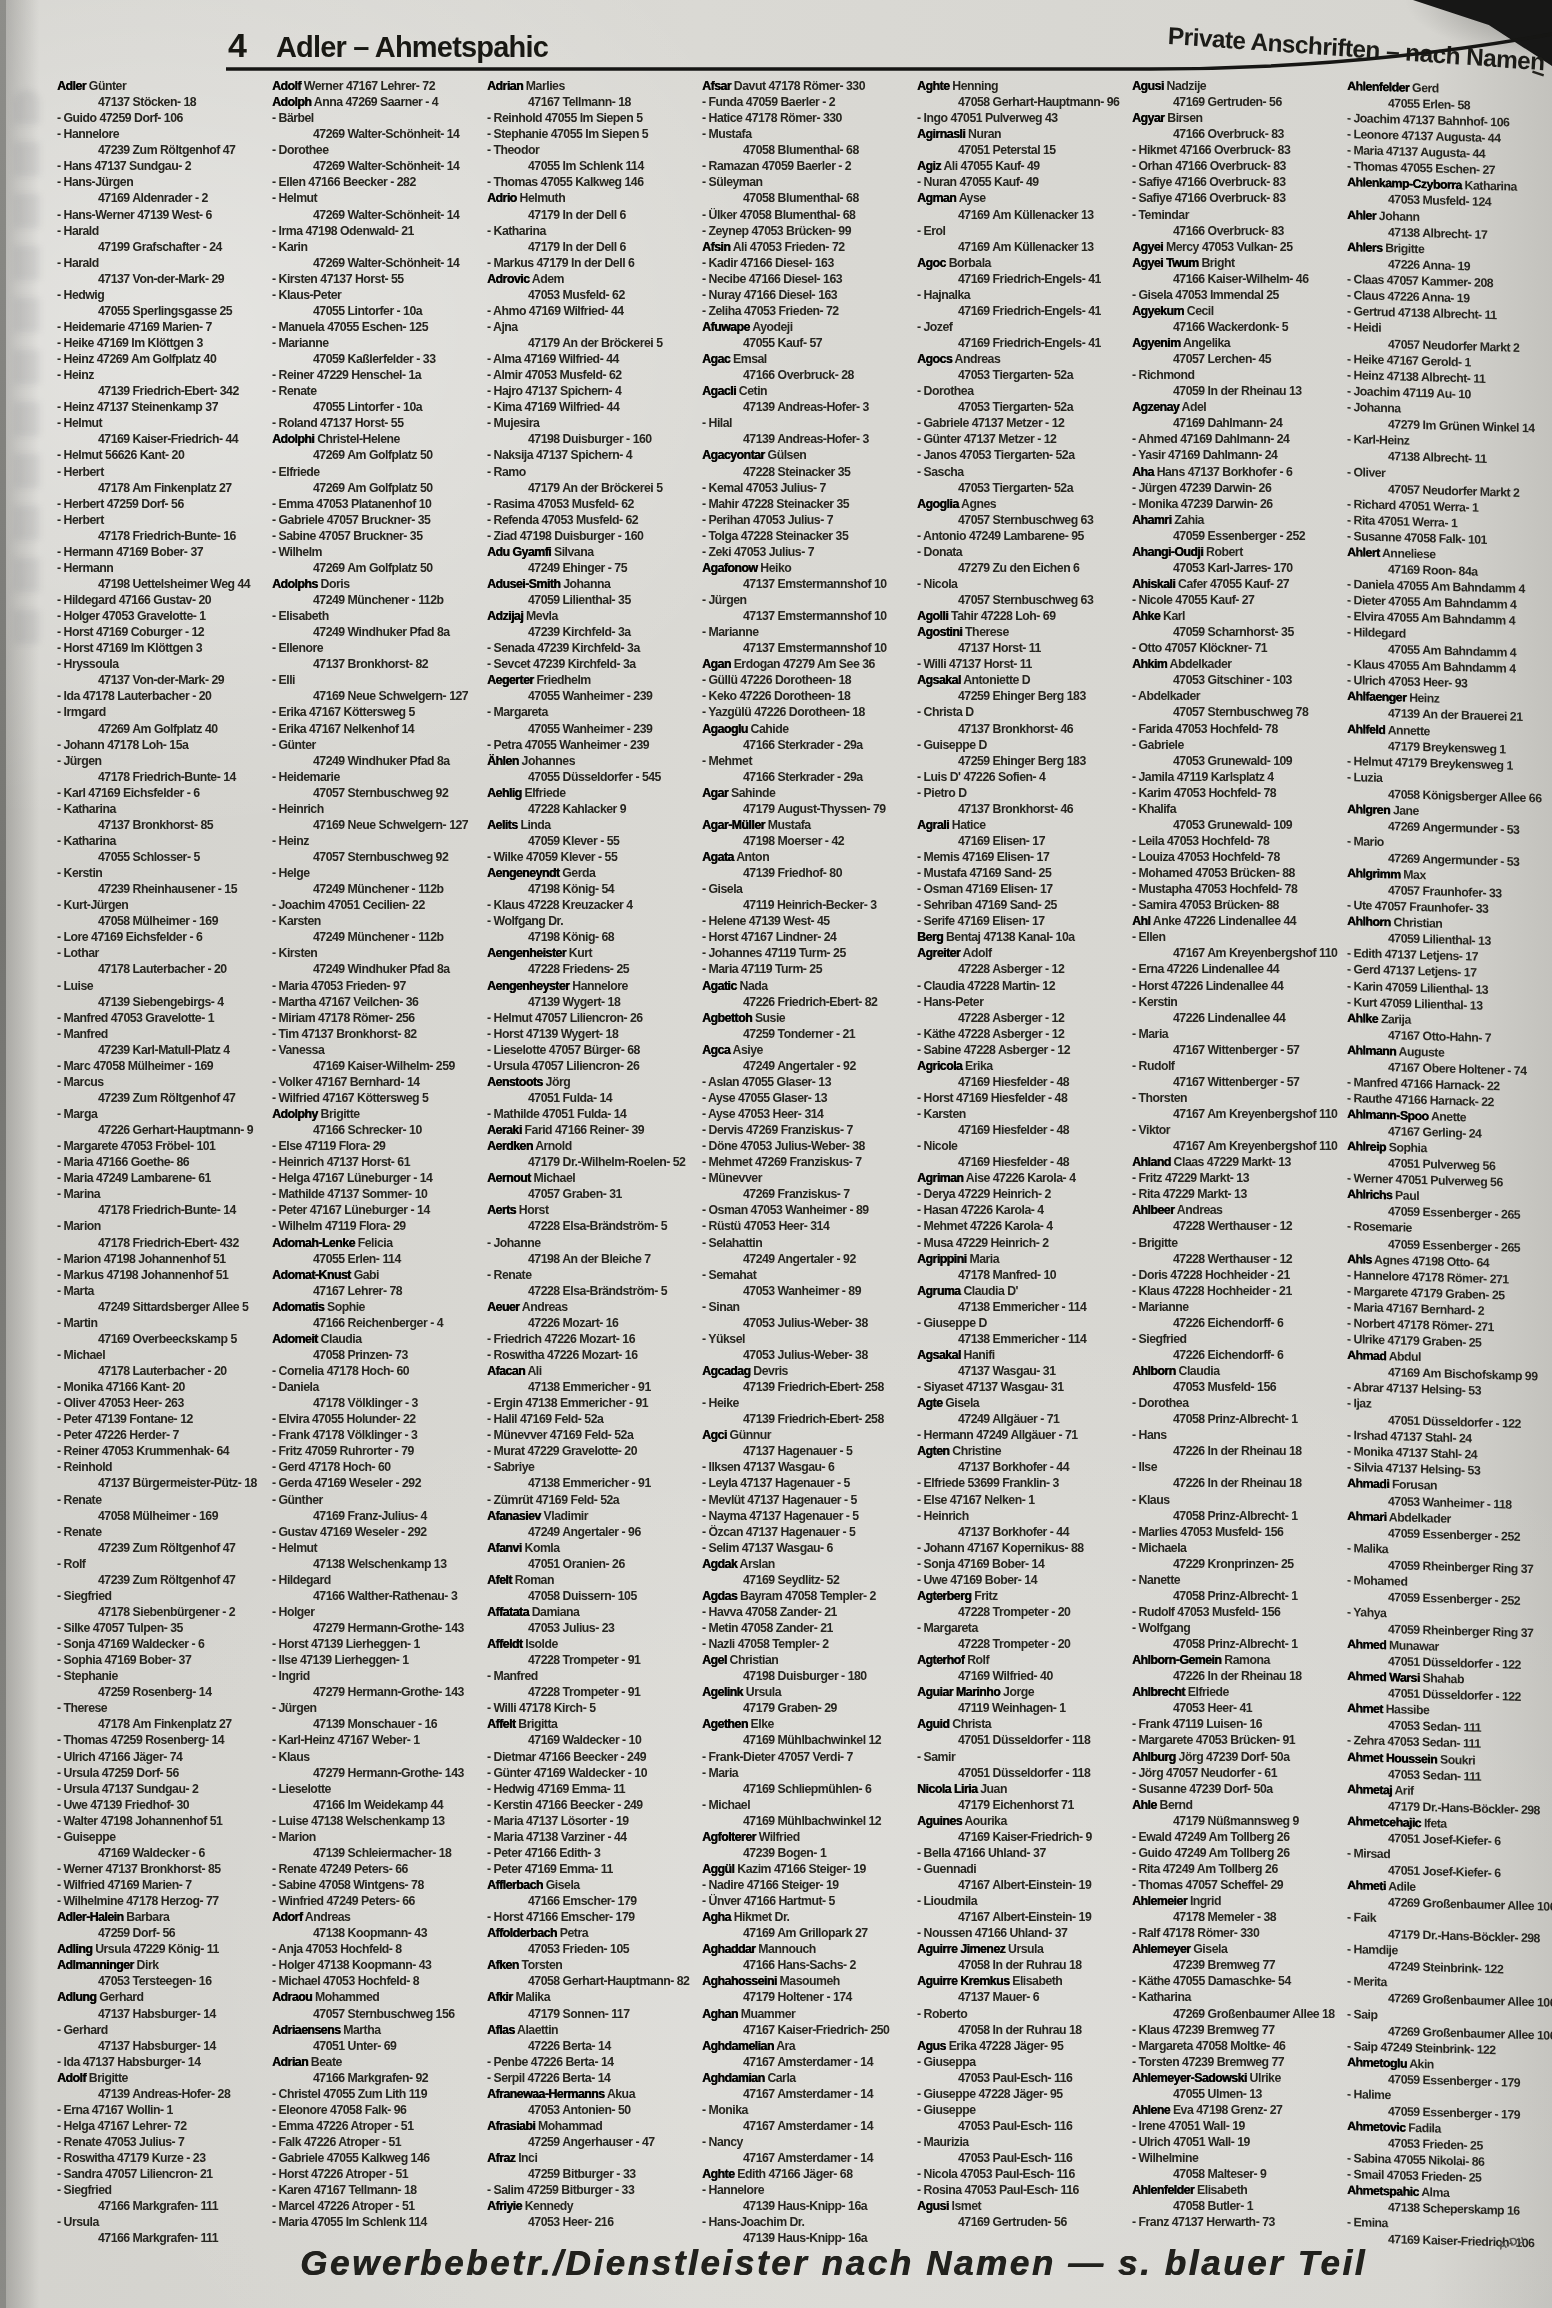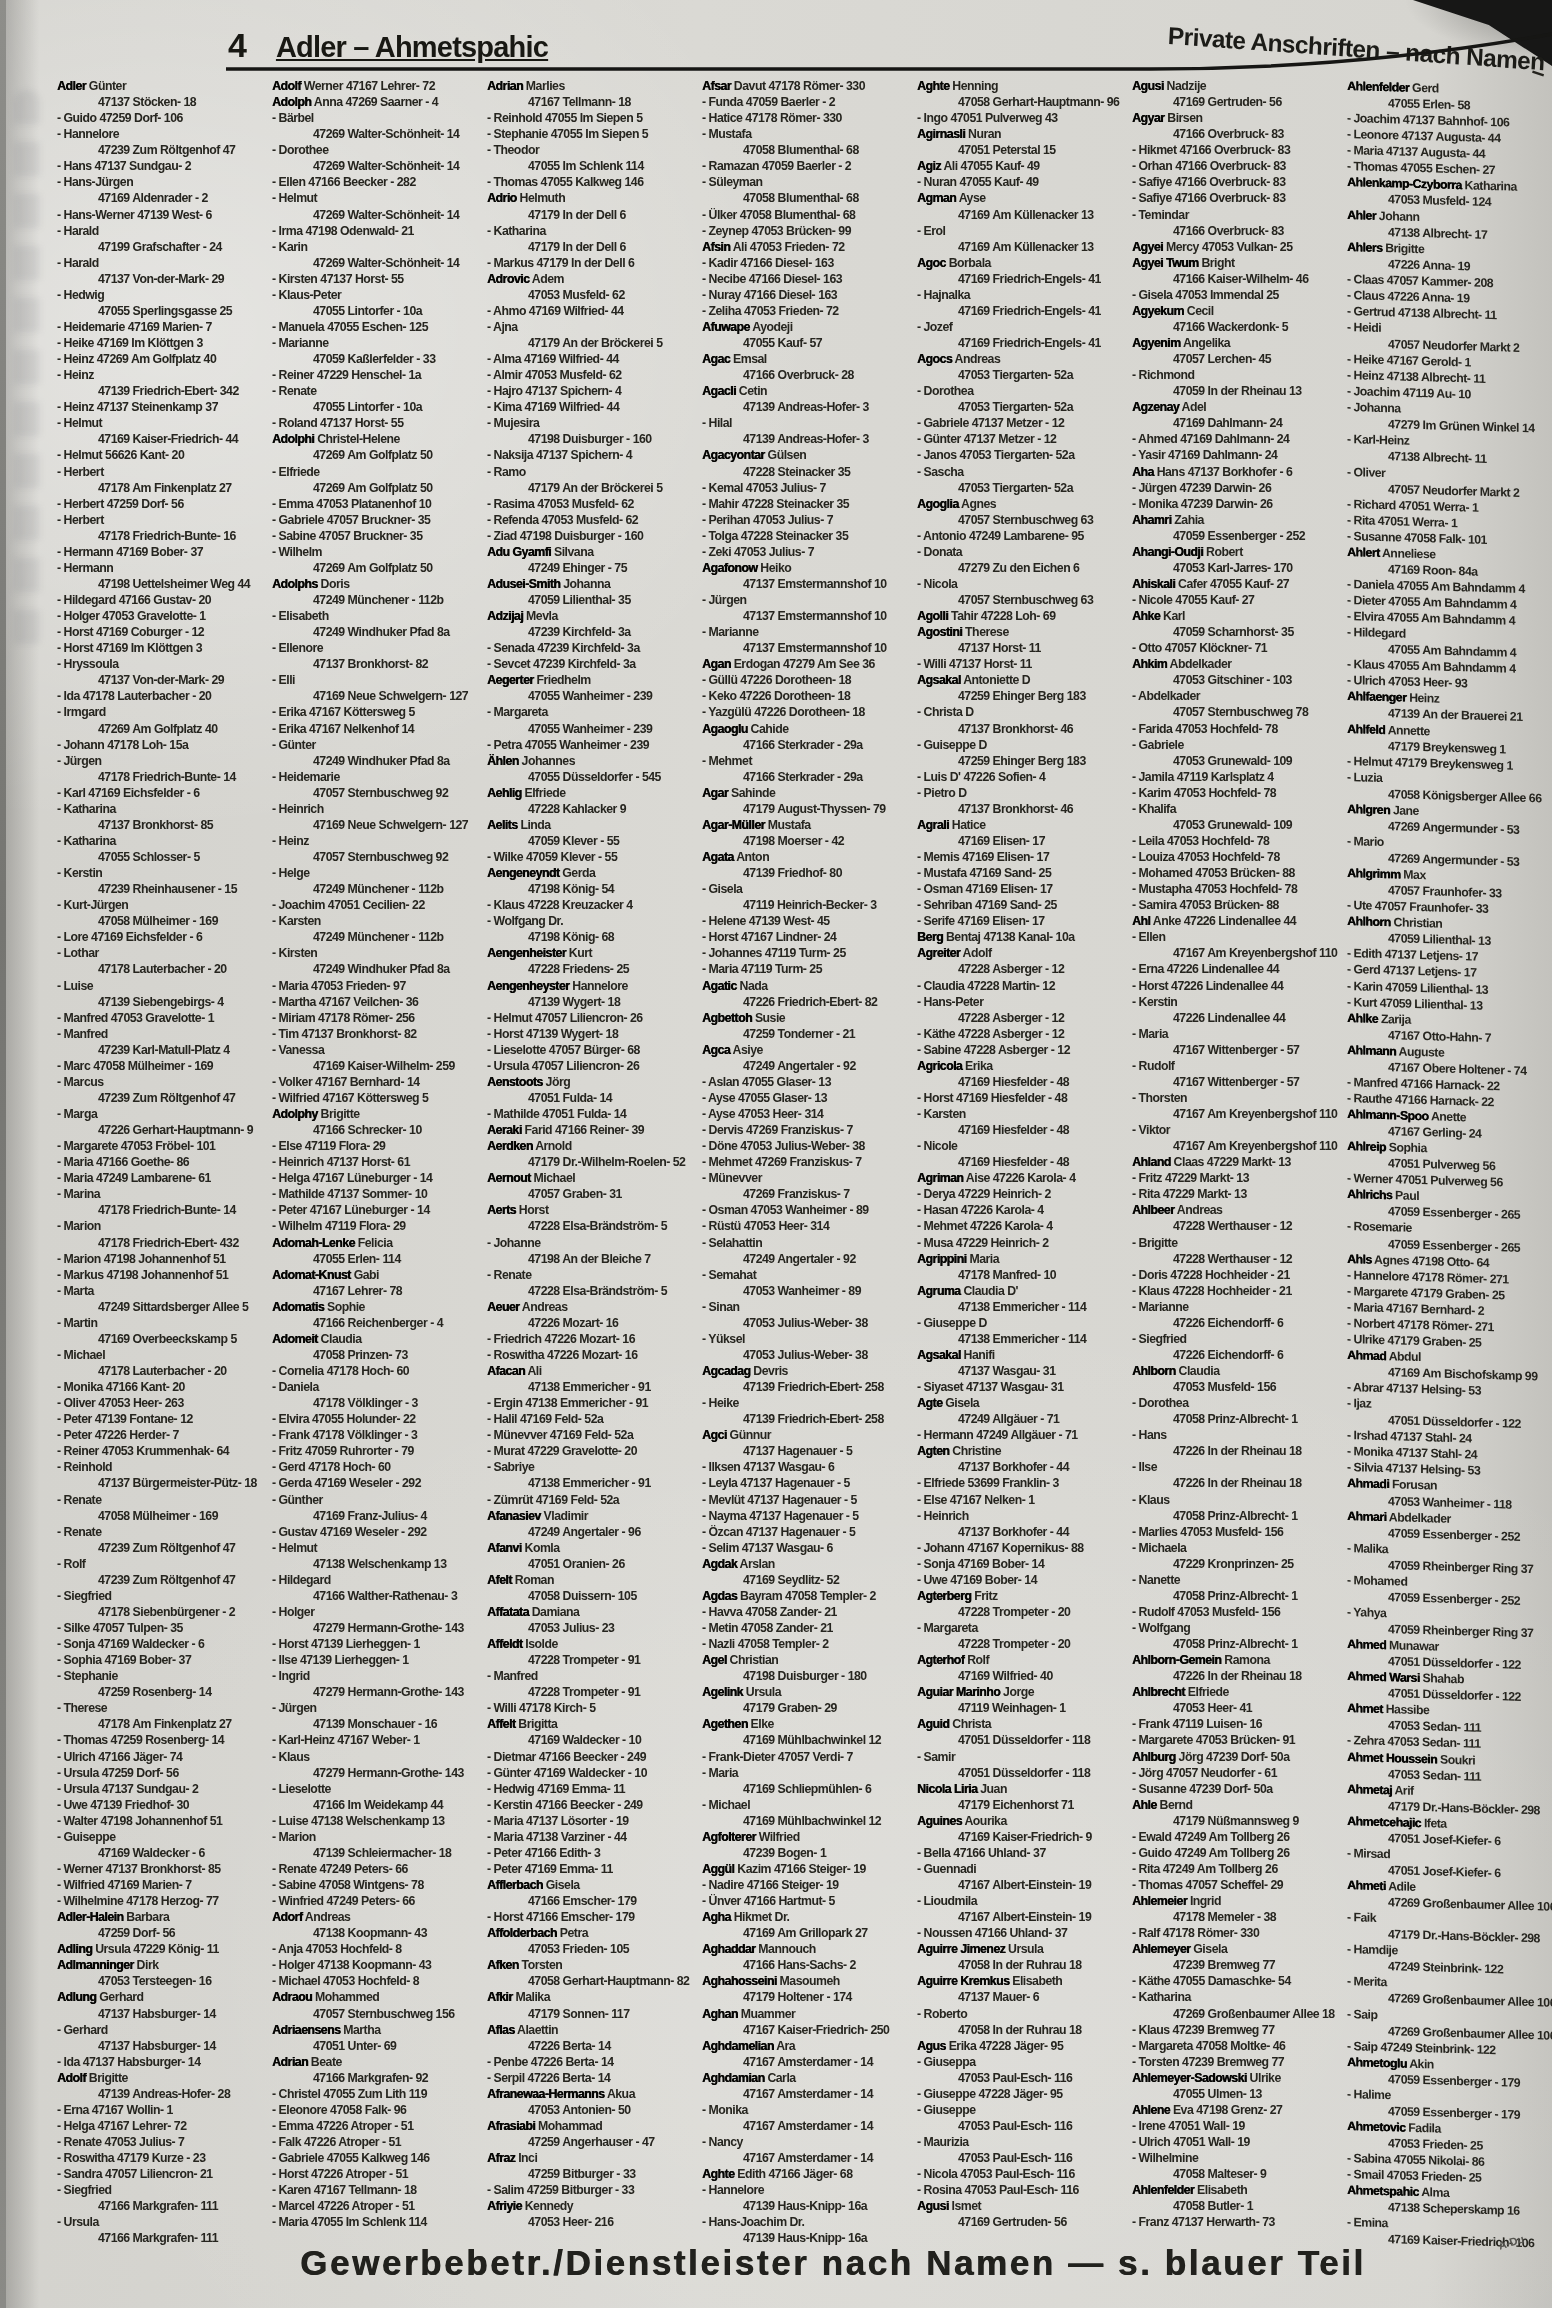--- a/index.html
+++ b/index.html
@@ -19,36 +19,36 @@
   .ghost-band{position:absolute;left:14px;top:90px;width:26px;height:560px;
     background:repeating-linear-gradient(180deg,rgba(90,95,105,.10) 0 34px,rgba(0,0,0,0) 34px 52px);
     filter:blur(3px);border-radius:12px;}
   .corner-wedge{position:absolute;right:0;top:0;width:158px;height:66px;background:#171716;
     clip-path:polygon(12% 0,100% 0,100% 100%,60% 38%);}
   .corner-wedge-soft{position:absolute;right:0;top:0;width:210px;height:80px;
     background:radial-gradient(ellipse 210px 80px at 100% 0,rgba(0,0,0,.35),rgba(0,0,0,0) 70%);}
 
   .page-header{position:absolute;left:228px;top:26px;white-space:nowrap;}
   .page-number{font-size:34px;font-weight:700;letter-spacing:-1px;color:#181813;}
-  .name-range{font-size:29px;font-weight:700;letter-spacing:-0.8px;margin-left:30px;color:#181813;text-decoration:underline;}
+  .name-range{font-size:29px;font-weight:700;letter-spacing:-0.8px;margin-left:30px;color:#181813;}
   .section-title{position:absolute;left:1168px;top:22px;font-size:24.5px;font-weight:700;
     letter-spacing:-0.6px;color:#1c1c18;transform:rotate(3deg) skewY(1deg);transform-origin:0 50%;white-space:nowrap;}
   .section-dash{position:absolute;left:1532px;top:58px;font-size:24px;font-weight:700;transform:rotate(18deg);}
   .header-rule{position:absolute;left:0;top:0;}
 
   .cols{position:absolute;left:57px;top:78px;display:flex;}
   .col{width:215px;flex:0 0 215px;}
   .col:nth-child(7){transform:skewY(1.6deg);transform-origin:0 0;}
   .line{height:16.07px;line-height:16.07px;font-size:12.3px;font-weight:700;
     letter-spacing:-0.5px;white-space:nowrap;color:#26251f;}
   .addr{padding-left:41px;}
   .surname{color:#060604;text-shadow:0.45px 0 0 #060604;}
 
   .footer-banner{position:absolute;left:300px;top:2243px;font-size:35px;font-weight:700;
-    letter-spacing:2.6px;color:#21211d;text-shadow:0.6px 0 0 #21211d;white-space:nowrap;}
+    font-style:italic;letter-spacing:2.6px;color:#21211d;text-shadow:0.6px 0 0 #21211d;white-space:nowrap;}
   .corner-mark{position:absolute;left:1498px;top:2236px;font-size:11px;font-weight:700;
     color:#55544f;transform:rotate(-17deg);}
 </style>
 </head>
 <body>
 
 <div class="edge-strip"></div>
 <div class="edge-band"></div>
 <div class="ghost-band"></div>
 <div class="corner-wedge-soft"></div>

